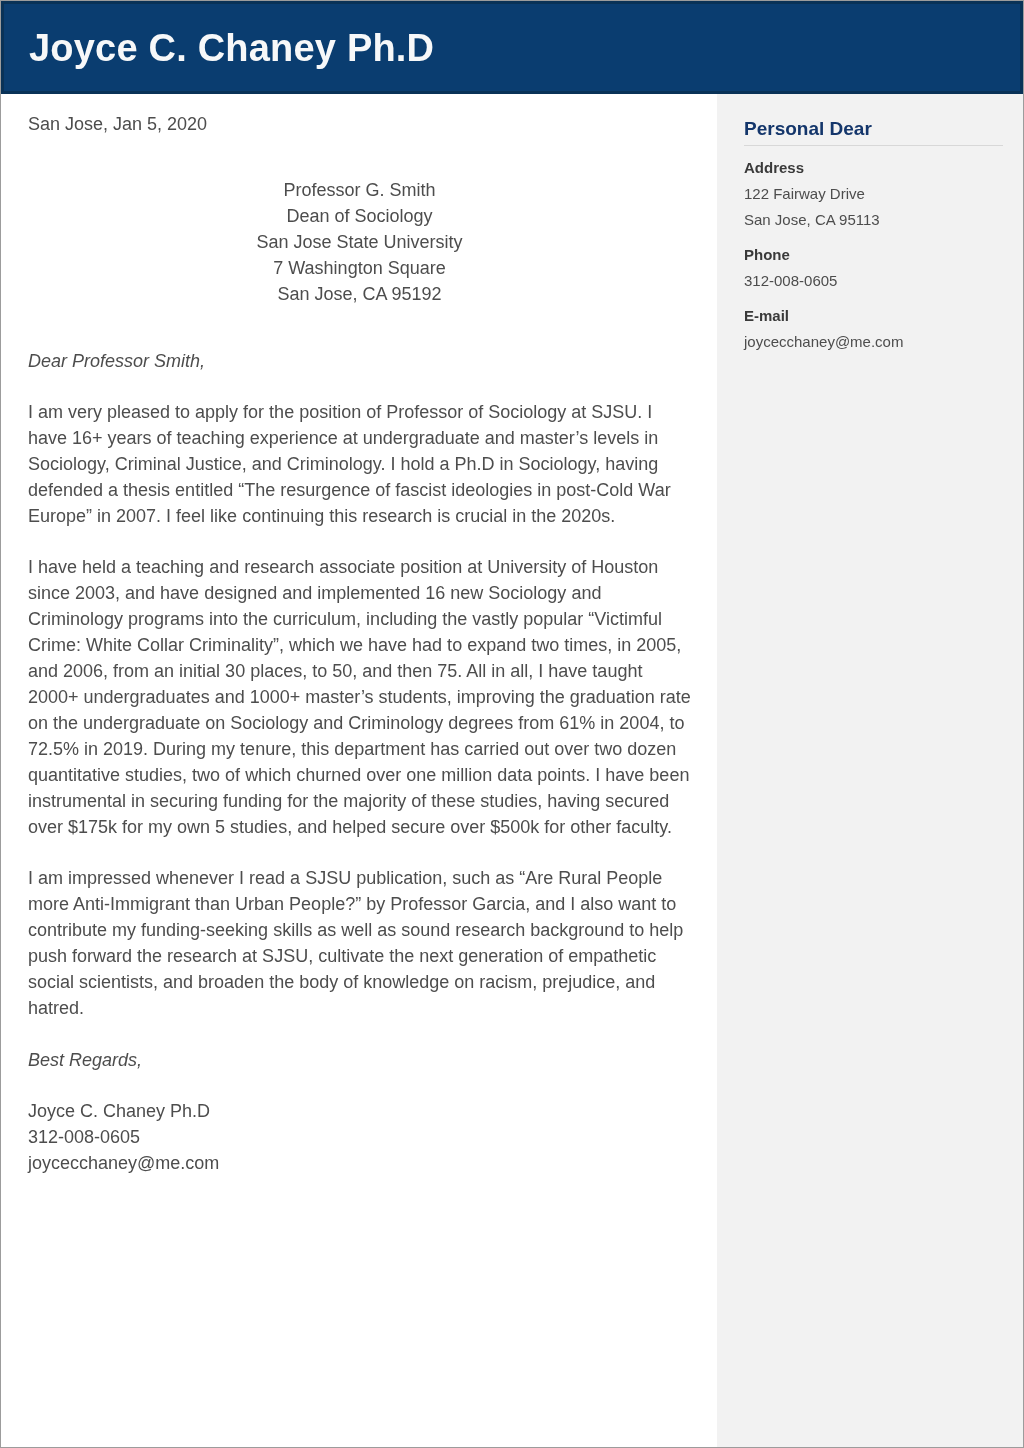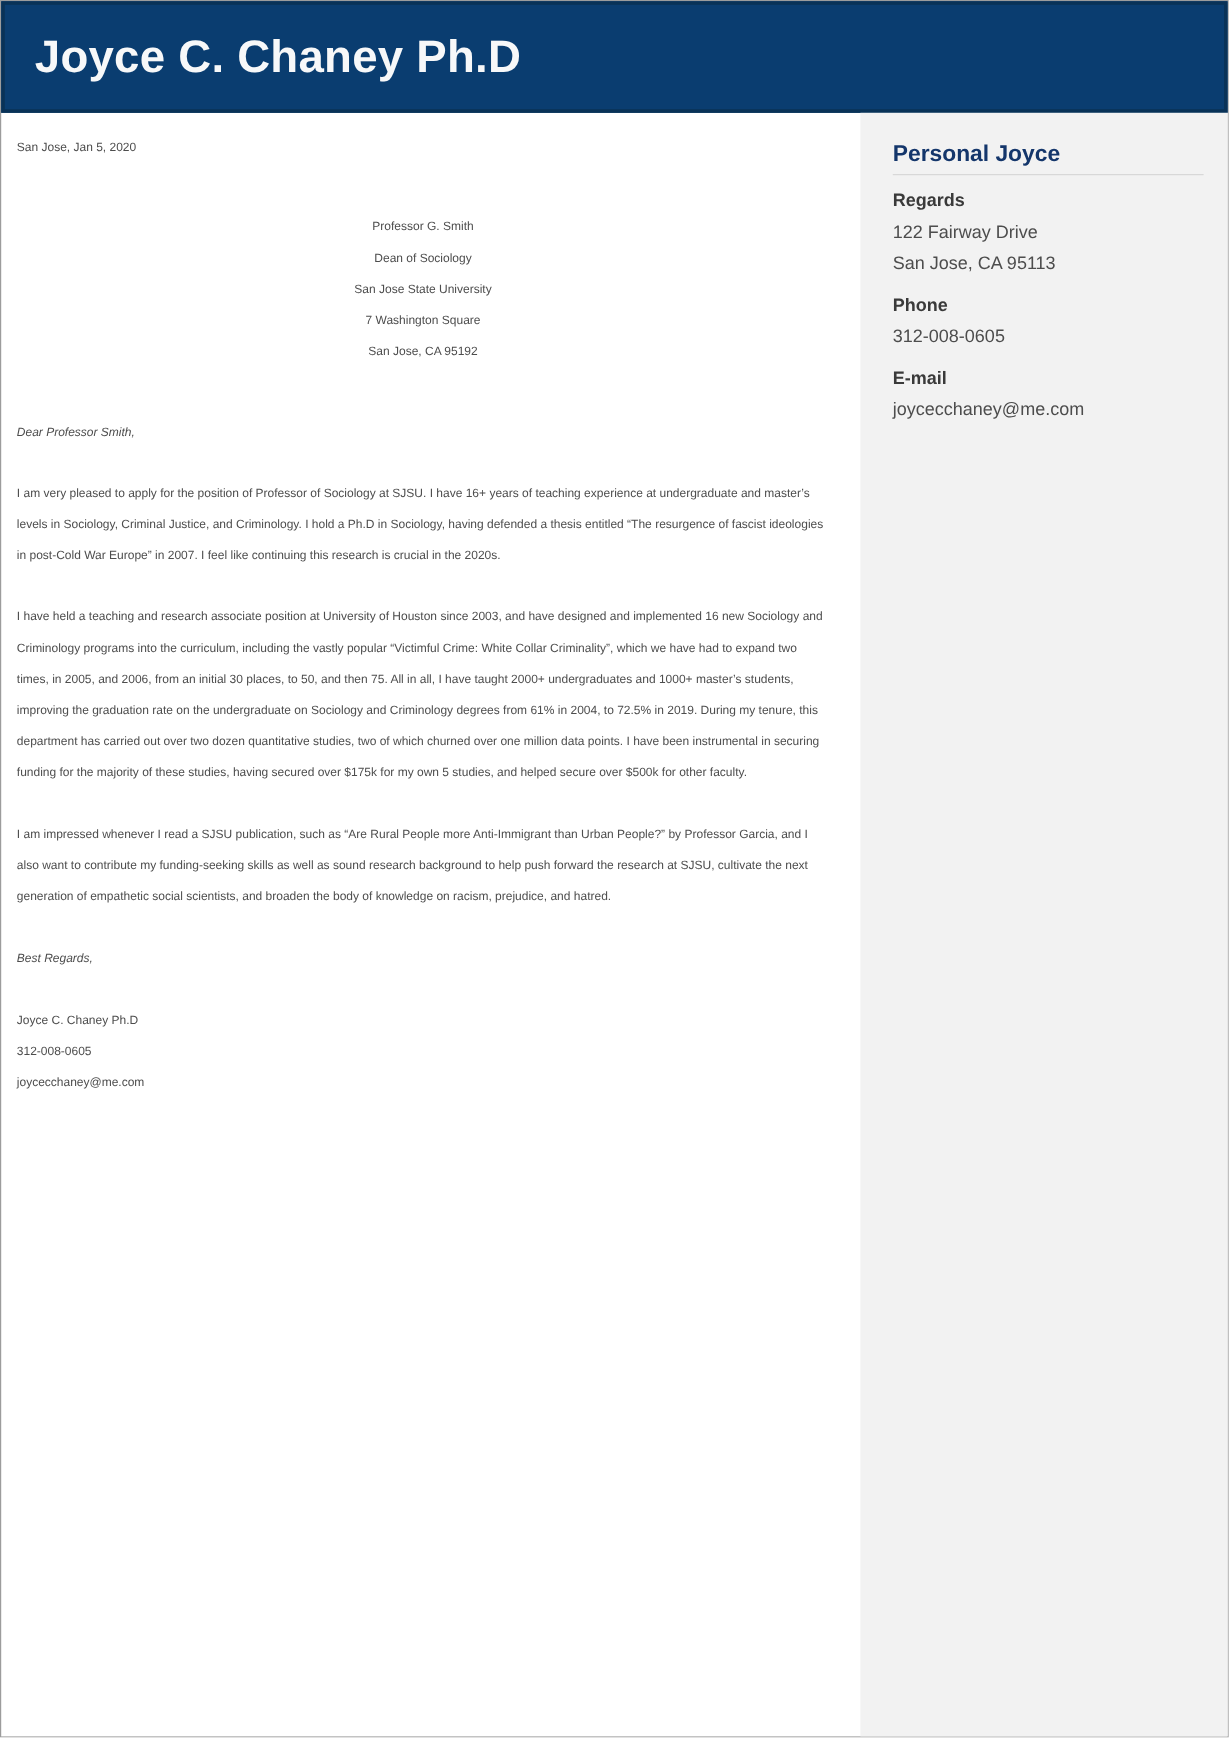--- a/index.html
+++ b/index.html
@@ -35,23 +35,23 @@
   .header h1{
     margin:0;
     font-size:38px;font-weight:700;
     color:var(--title_color,#f7f8f9);
     letter-spacing:0.2px;
     line-height:1;
   }
   .content{flex:1;display:flex;min-height:0;}
   .letter{
     width:716px;flex:0 0 716px;
-    padding:17px 26px 0 13px;
+    padding:17px 26px 0 27px;
     color:var(--body_text,#4d4d4d);
-    font-size:10px;line-height:26px;
+    font-size:18px;line-height:26px;
   }
   .letter p{margin:0;}
   .date{margin:0;}
   .recipient{margin-top:40px;text-align:center;}
   .salutation{margin-top:41px !important;font-style:italic;}
   .para{margin-top:25px !important;}
   .closing{margin-top:26px !important;font-style:italic;}
   .signature{margin-top:25px;}
   .sidebar{
     flex:1;
@@ -109,25 +109,25 @@
       <p class="closing">Best Regards,</p>
 
       <div class="signature">
         <p>Joyce C. Chaney Ph.D</p>
         <p>312-008-0605</p>
         <p>joycecchaney@me.com</p>
       </div>
     </main>
 
     <aside class="sidebar">
-      <h2>Personal Joyce</h2>
+      <h2>Personal Dear</h2>
       <hr>
 
       <section>
-        <h3>Regards</h3>
+        <h3>Address</h3>
         <p>122 Fairway Drive</p>
         <p>San Jose, CA 95113</p>
       </section>
 
       <section>
         <h3>Phone</h3>
         <p>312-008-0605</p>
       </section>
 
       <section>

